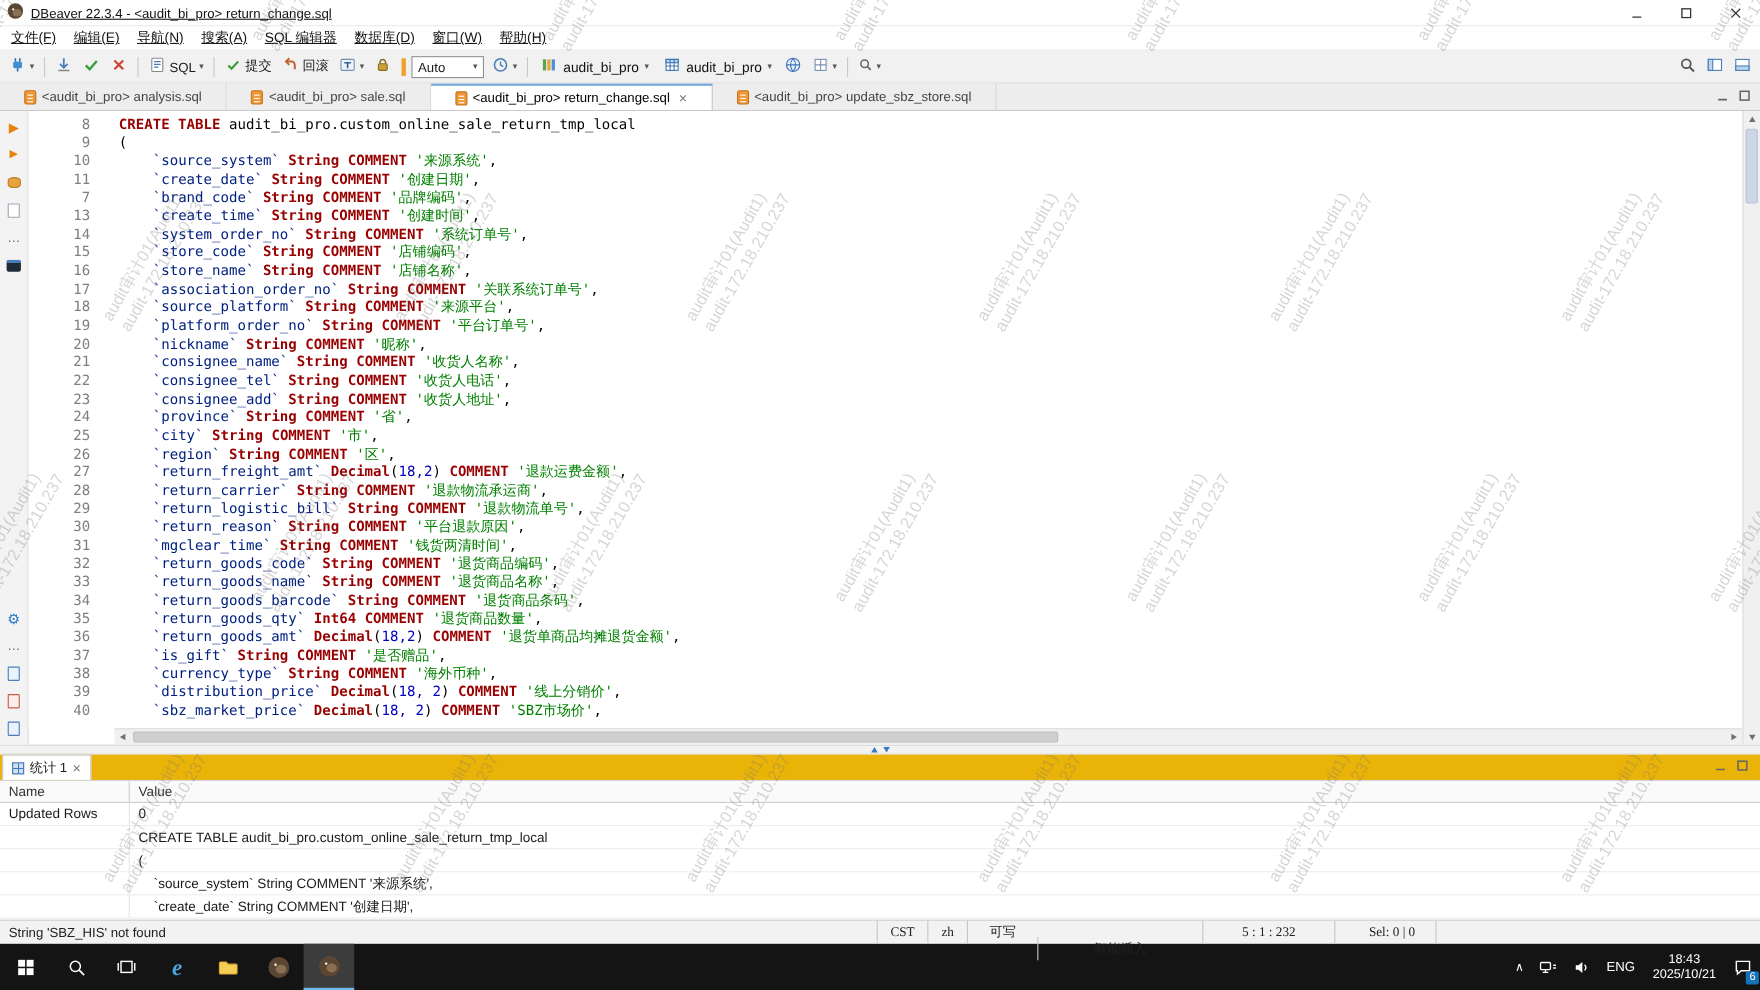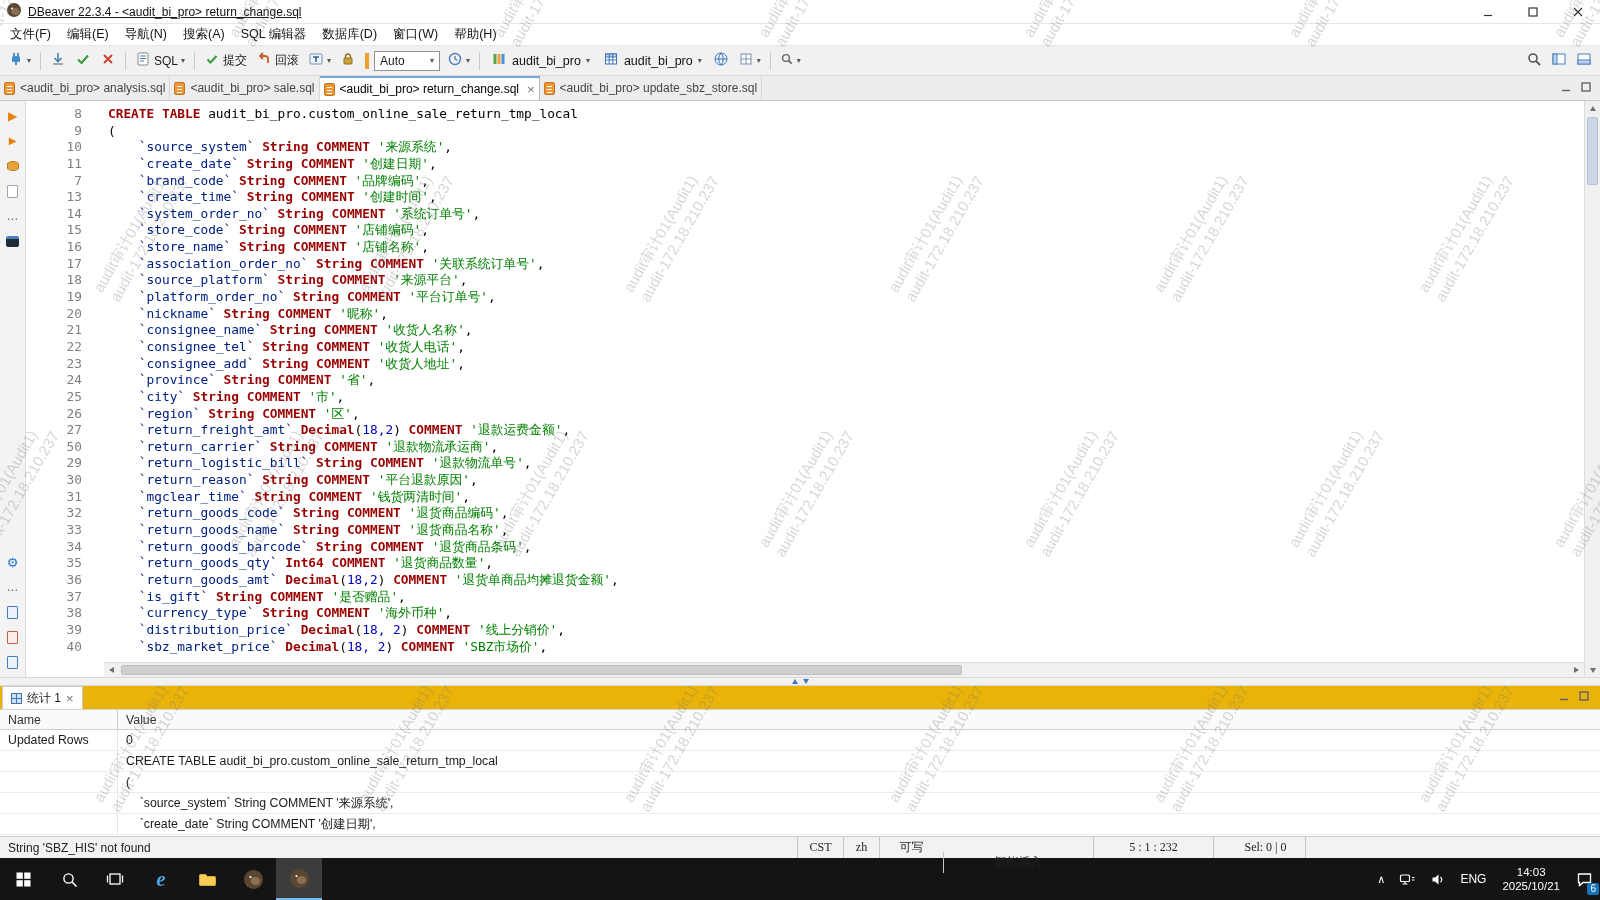--- a/index.html
+++ b/index.html
@@ -6,37 +6,37 @@
   html,body{width:1600px;height:900px;overflow:hidden;}
   body{font-family:"Liberation Sans","DejaVu Sans",sans-serif;font-size:12px;color:#1a1a1a;background:#fff;position:relative;}
 
   
   .titlebar{height:24px;display:flex;align-items:center;gap:6px;padding-left:6px;background:#fff;border-bottom:1px solid #e6e6e6;text-decoration:underline;}
   .titlebar .title{flex:1;font-size:12px;color:#111;}
   .win-controls{display:flex;height:100%;}
   .wbtn{width:45px;height:100%;display:flex;align-items:center;justify-content:center;}
 
   
-  .menubar{height:22px;display:flex;align-items:center;background:#fff;border-bottom:1px solid #e6e6e6;padding-left:2px;}
+  .menubar{height:22px;display:flex;align-items:center;background:#fff;border-bottom:1px solid #e6e6e6;padding-left:2px;text-decoration:underline;}
   .menu-item{padding:0 8px;height:100%;display:flex;align-items:center;font-size:12.5px;color:#111;}
 
   
   .toolbar{height:30px;background:#f1f1f1;border-bottom:1px solid #d9d9d9;display:flex;align-items:center;padding:0 4px;gap:1px;}
   .tbtn{height:24px;display:flex;align-items:center;gap:3px;padding:0 4px;}
   .dd{font-size:8px;color:#555;line-height:1;}
   .tsep{width:1px;height:18px;background:#c9c9c9;margin:0 4px;}
   .tspacer{flex:1;}
   .combo{width:66px;height:20px;background:#fff;border:1px solid #919191;display:flex;align-items:center;justify-content:space-between;padding:0 5px;font-size:12px;margin:0 2px;}
   .txn-ind{width:4px;height:16px;background:#f0a030;margin:0 2px 0 4px;}
   .selector{display:flex;align-items:center;gap:5px;padding:0 6px;height:24px;font-size:12.5px;color:#111;}
 
   
   .tabbar{height:25px;background:#ededed;border-bottom:1px solid #c9c9c9;display:flex;}
   #tabstrip{display:flex;flex:1;height:100%;}
-  .etab{display:flex;align-items:center;gap:5px;padding:0 4px;font-size:12px;color:#444;border-right:1px solid #d6d6d6;background:#ededed;white-space:nowrap;}
+  .etab{display:flex;align-items:center;gap:5px;padding:0 22px;font-size:12px;color:#444;border-right:1px solid #d6d6d6;background:#ededed;white-space:nowrap;}
   .etab.active{background:#fff;color:#000;border-top:2px solid #77a7d8;border-right:1px solid #b9b9b9;}
   .etab-close{color:#777;font-size:13px;margin-left:3px;}
   .file-icon{width:11px;height:13px;background:#ef9736;border:1px solid #c2741f;border-radius:2px;position:relative;flex-shrink:0;}
   .file-icon::after{content:"";position:absolute;left:2px;right:2px;top:3px;height:1px;background:#fff;box-shadow:0 3px 0 #fff,0 6px 0 #fff;}
   .tab-actions{display:flex;align-items:center;gap:8px;padding:0 8px;}
 
   
   .main{display:flex;height:576px;}
   .rail{width:26px;background:#f3f3f3;border-right:1px solid #ddd;display:flex;flex-direction:column;justify-content:space-between;align-items:center;padding:6px 0;}
   .rail-top,.rail-bottom{display:flex;flex-direction:column;gap:7px;align-items:center;}
@@ -388,21 +388,21 @@
             <div class="gl">18</div>
             <div class="gl">19</div>
             <div class="gl">20</div>
             <div class="gl">21</div>
             <div class="gl">22</div>
             <div class="gl">23</div>
             <div class="gl">24</div>
             <div class="gl">25</div>
             <div class="gl">26</div>
             <div class="gl">27</div>
-            <div class="gl">50</div>
+            <div class="gl">28</div>
             <div class="gl">29</div>
             <div class="gl">30</div>
             <div class="gl">31</div>
             <div class="gl">32</div>
             <div class="gl">33</div>
             <div class="gl">34</div>
             <div class="gl">35</div>
             <div class="gl">36</div>
             <div class="gl">37</div>
             <div class="gl">38</div>
@@ -555,21 +555,21 @@
         </svg>
       </div>
     <div class="tray-item">
         <svg width="16" height="15">
           <path d="M2.5 5.5v4h2.5l3.5 3V2.5L5 5.5H2.5z" fill="#fff"></path>
           <path d="M10.5 5a3.8 3.8 0 0 1 0 5.2" stroke="#fff" stroke-width="1.2" fill="none"></path>
         </svg>
       </div>
     <div class="tray-item">ENG</div>
     <div class="tray-clock">
-      <div>14:03</div>
+      <div>18:43</div>
       <div>2025/10/21</div>
     </div>
     <div class="tray-item">
       <svg width="17" height="16">
           <path d="M2.5 3h12v8.5H7l-3.5 3v-3h-1z" fill="none" stroke="#fff" stroke-width="1.3"></path>
         </svg>
       <span class="badge">6</span>
     </div>
   </div>
 </div>

